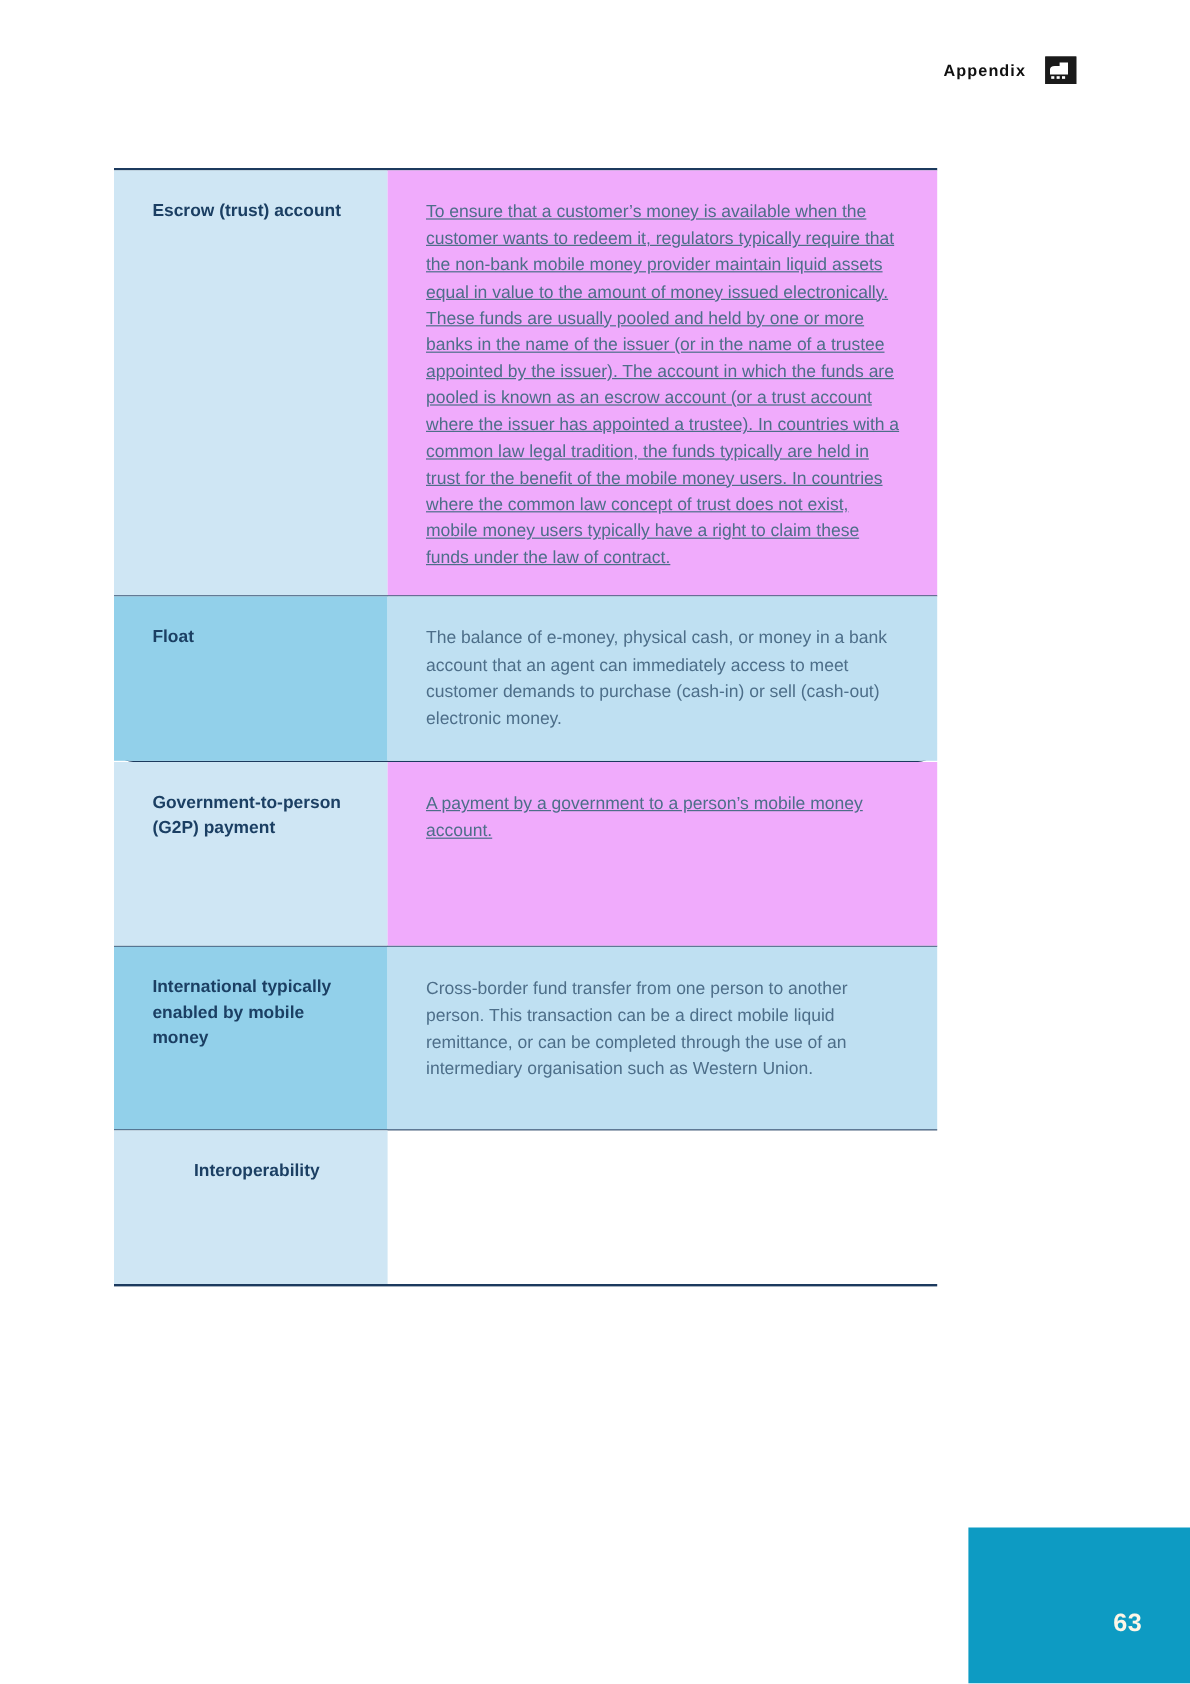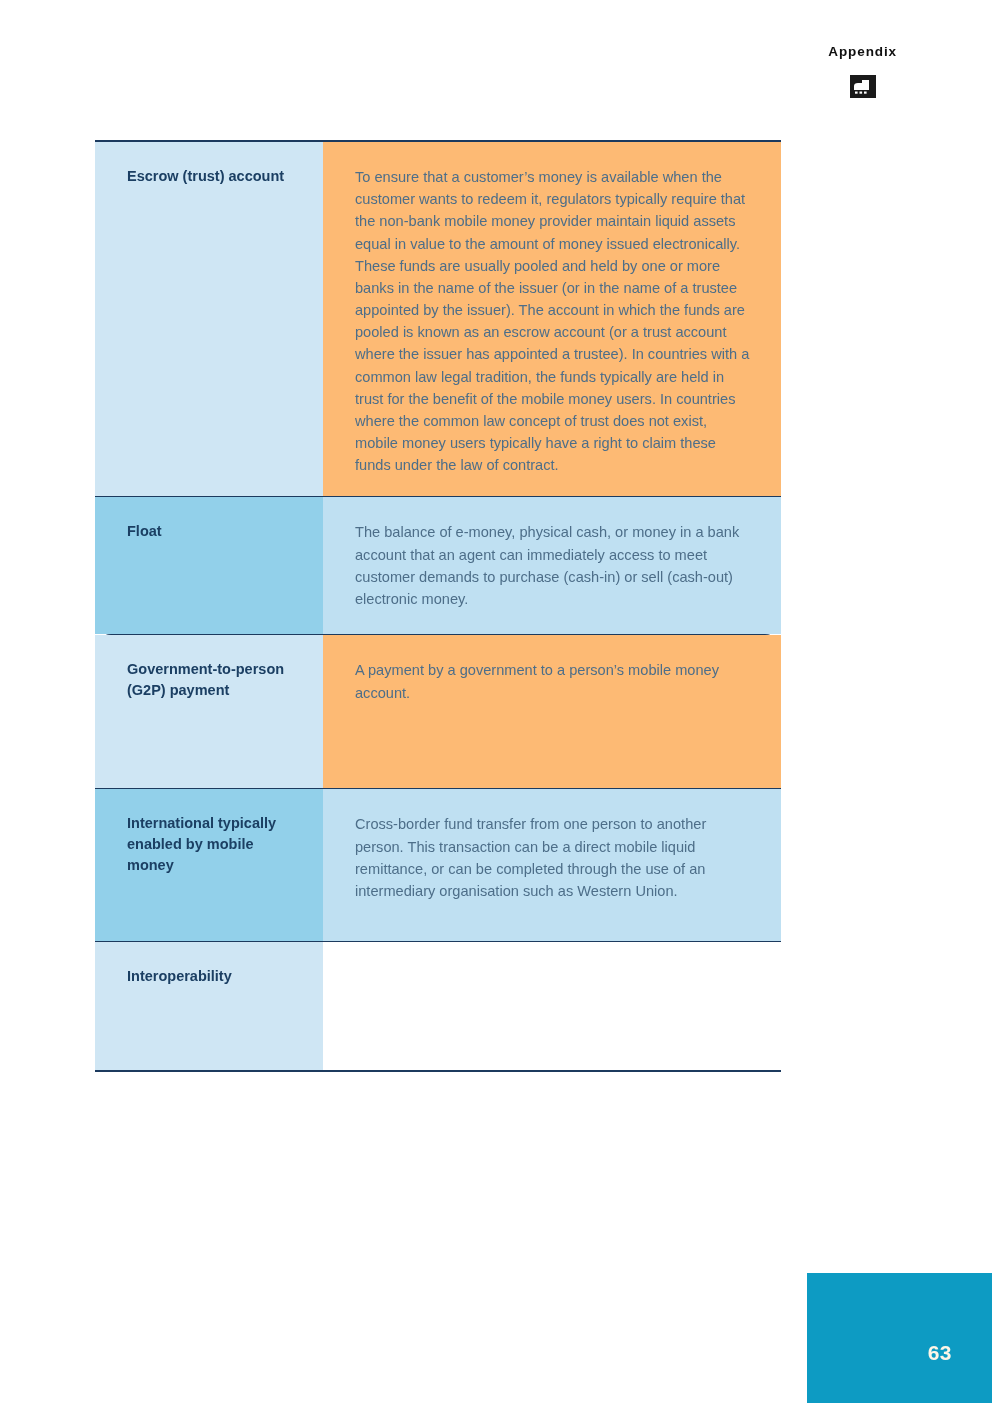--- a/index.html
+++ b/index.html
@@ -17,21 +17,20 @@
 
   
   .page-header {
     position: absolute;
     top: 44px;
     right: 95px;
     display: flex;
     align-items: center;
     gap: 16px;
     height: 28px;
-    flex-direction: column;
   }
   .header-label {
     font-size: 13.5px;
     font-weight: bold;
     color: #101010;
     letter-spacing: 0.9px;
   }
   .header-icon {
     width: 26px;
     height: 23px;
@@ -71,30 +70,30 @@
     flex: 1 1 auto;
     box-sizing: border-box;
     padding: 24px 30px 20px 32px;
     font-size: 14.6px;
     line-height: 1.52;
     color: #4d6e89;
   }
 
   
   .shade-light .gl-term { background: #cfe6f4; }
-  .shade-light .gl-desc { background: #fdba74; }
+  .shade-light .gl-desc { background: #f0abfc; text-decoration: underline; }
   .shade-dark  .gl-term { background: #92d0ea; }
   .shade-dark  .gl-desc { background: #bfe0f2; }
 
   
   .h-escrow  { min-height: 293px; }
   .h-float   { min-height: 137px; border-radius: 16px; }
   .h-g2p     { min-height: 153px; }
   .h-remit   { min-height: 152px; }
-  .h-interop { min-height: 128px; }
+  .h-interop { min-height: 128px; text-align: center; }
 
   
   .corner-deco {
     position: absolute;
     right: 0;
     bottom: 0;
     width: 185px;
     height: 130px;
     overflow: hidden;
     pointer-events: none;

